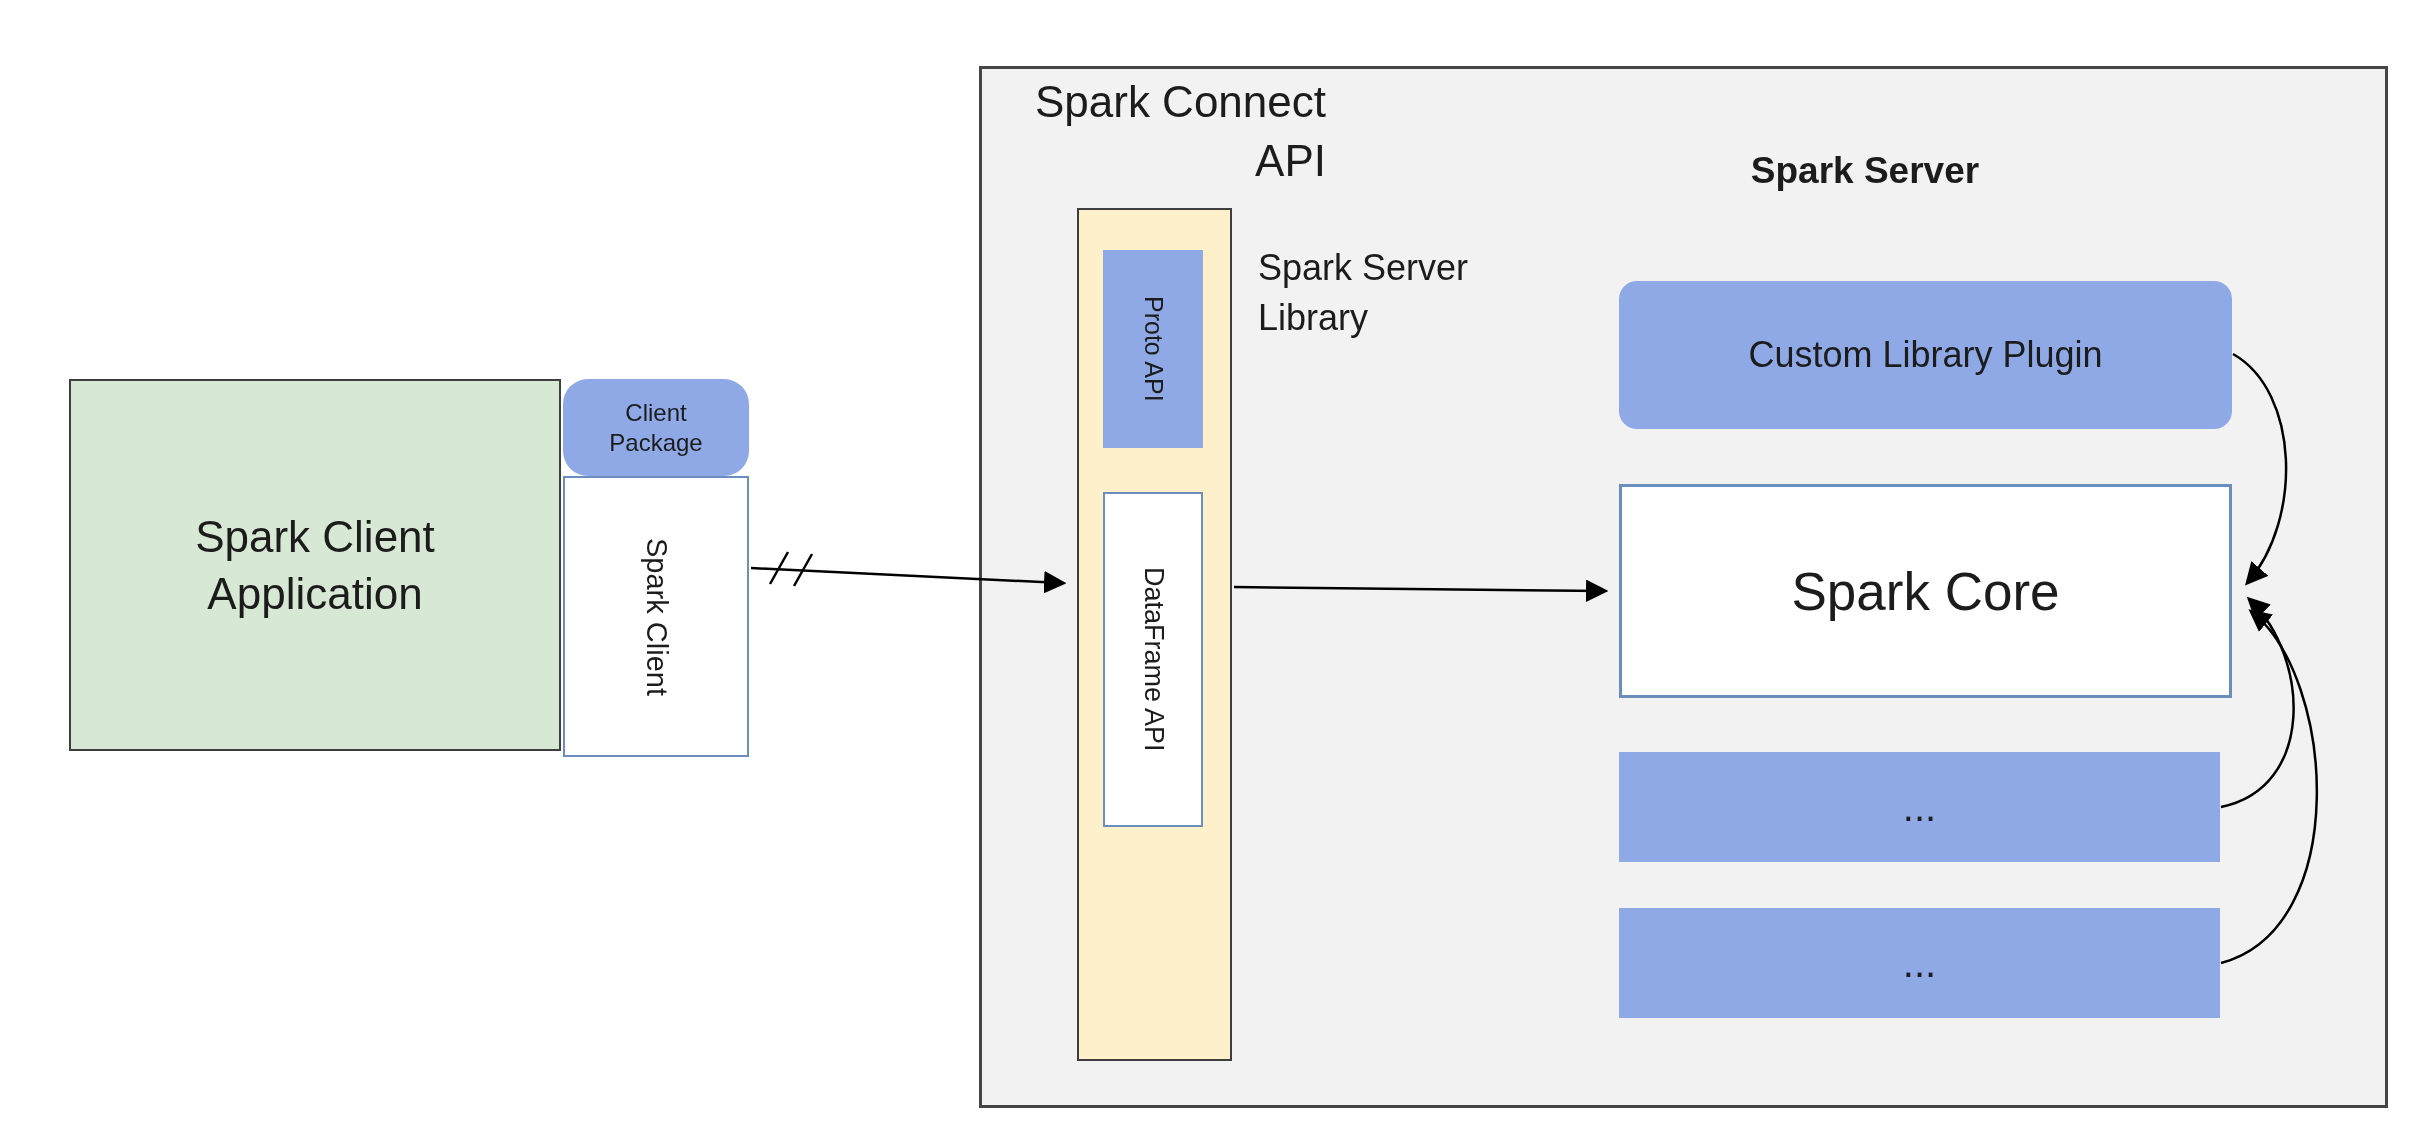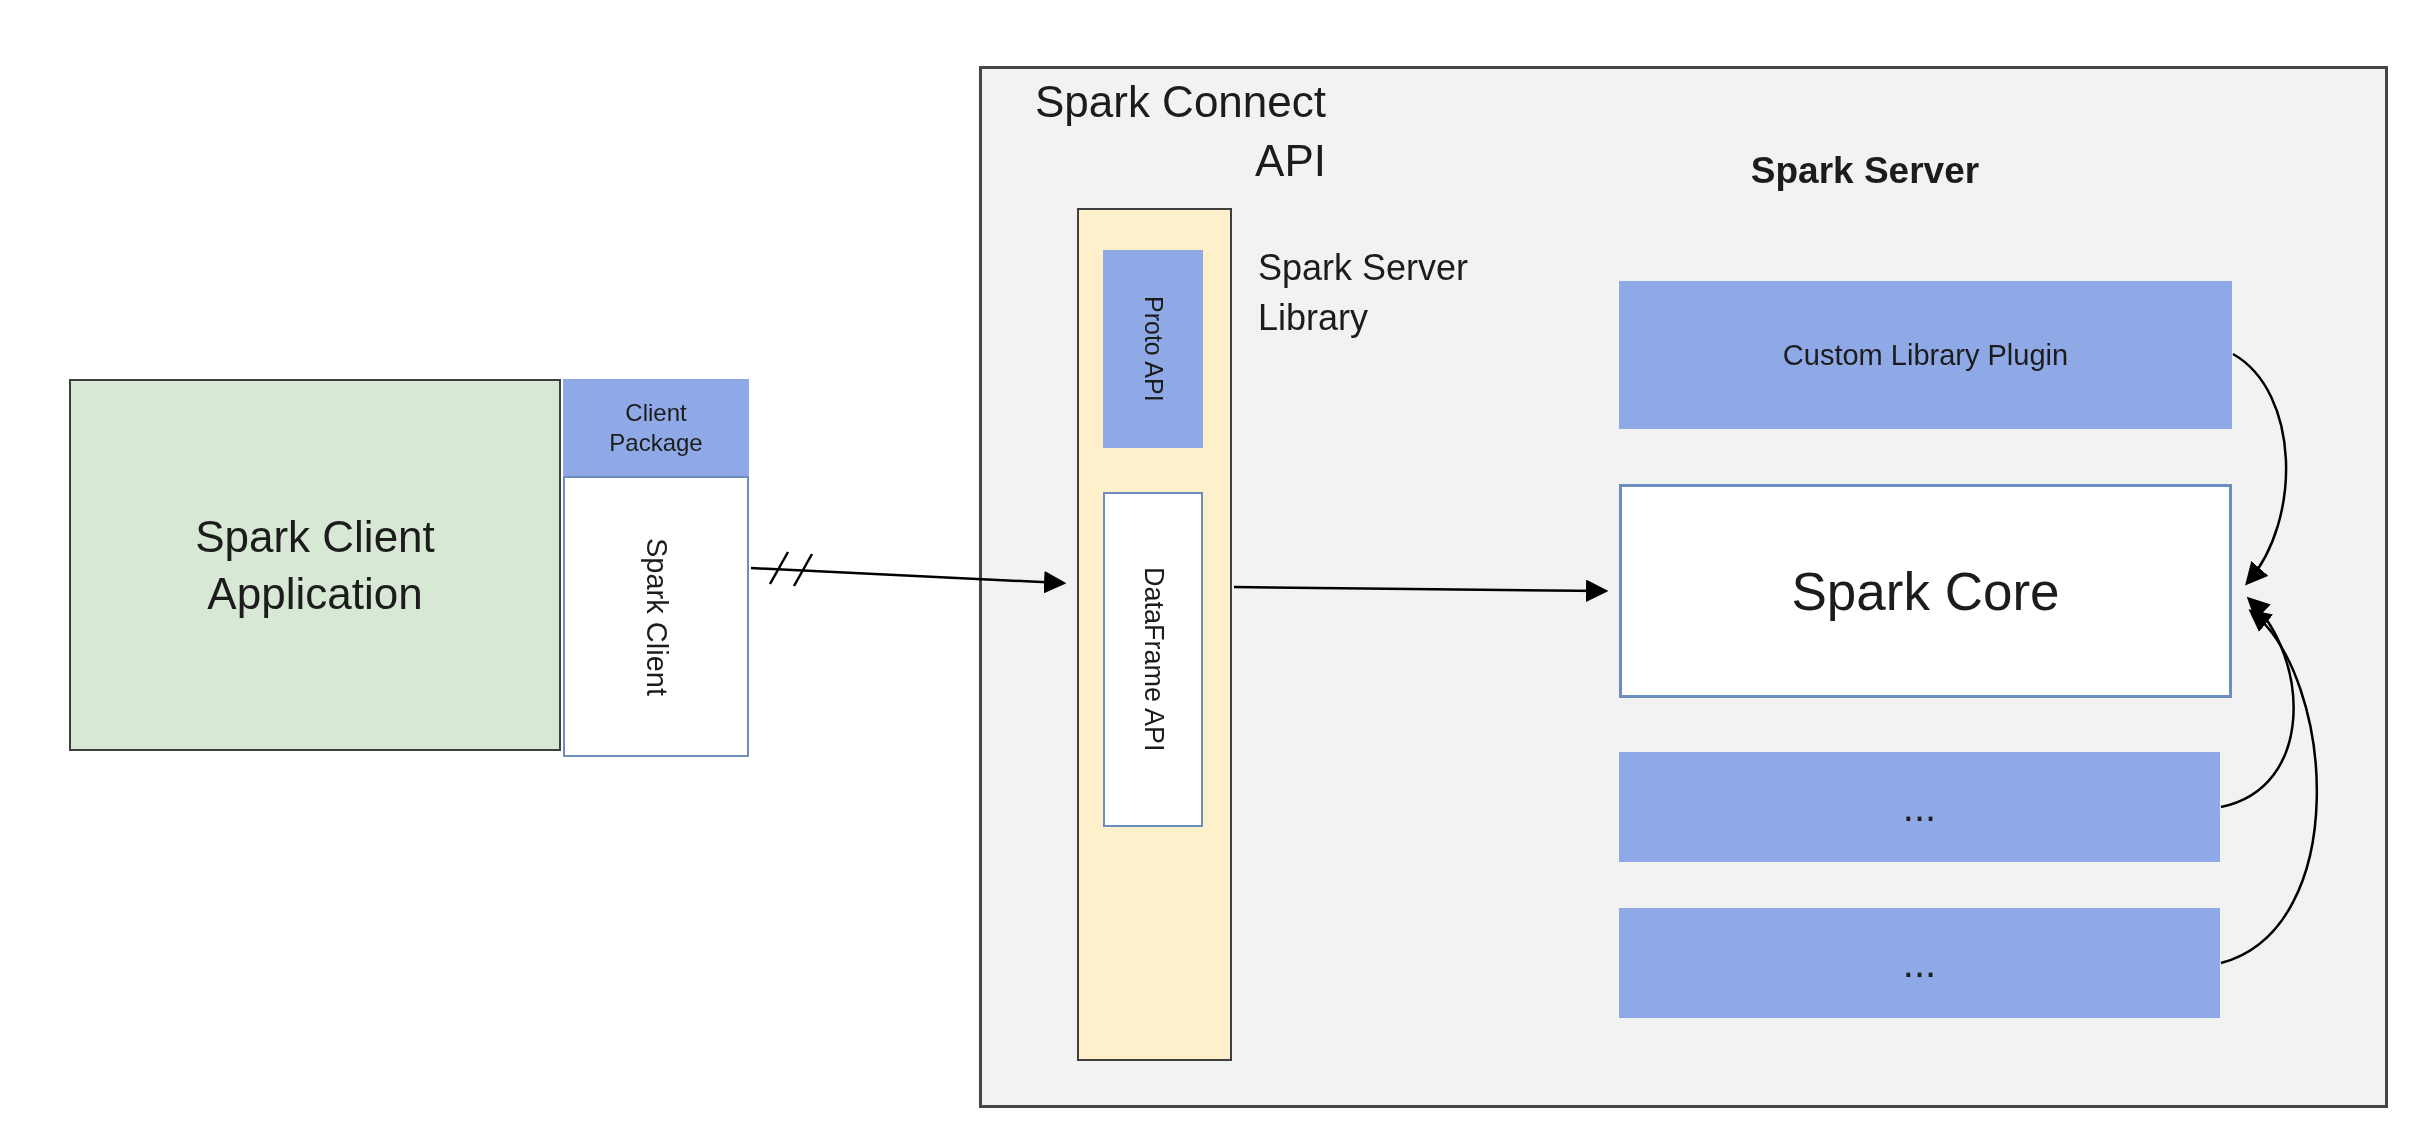--- a/index.html
+++ b/index.html
@@ -18,39 +18,39 @@
     width:2435px;height:1135px;position:relative;background:#ffffff;
     font-family:"Liberation Sans","DejaVu Sans",sans-serif;color:var(--text);
     overflow:hidden;
   }
   .box{position:absolute;box-sizing:border-box;display:flex;align-items:center;justify-content:center;text-align:center;}
   .label{position:absolute;box-sizing:border-box;}
 
   
   .client-app{left:69px;top:379px;width:492px;height:372px;background:var(--green-fill);border:2px solid var(--dark-border);font-size:44px;line-height:1.3;}
   .client-app span{display:block;max-width:400px;}
-  .client-package{left:563px;top:379px;width:186px;height:97px;background:var(--blue-fill);font-size:24px;line-height:1.25;}
+  .client-package{left:563px;top:379px;width:186px;height:97px;background:var(--blue-fill);font-size:24px;line-height:1.25;border-radius:25px;}
   .client-package span{display:block;max-width:130px;}
   .spark-client{left:563px;top:476px;width:186px;height:281px;background:#ffffff;border:2px solid var(--blue-border);font-size:29px;}
 
   
   .vtext{writing-mode:vertical-rl;text-orientation:mixed;white-space:nowrap;}
 
   
   .server-container{left:979px;top:66px;width:1409px;height:1042px;background:var(--gray-fill);border:3px solid #454545;}
 
   .connect-api-title{left:1006px;top:72px;width:320px;text-align:right;font-size:44px;line-height:1.35;}
   .server-title{left:1640px;top:103px;width:450px;text-align:center;font-size:37px;font-weight:bold;line-height:1.3;margin-top:44px;}
   .server-library-label{left:1258px;top:243px;width:270px;text-align:left;font-size:36px;line-height:1.4;}
 
   .connect-column{left:1077px;top:208px;width:155px;height:853px;background:var(--yellow-fill);border:2px solid var(--dark-border);}
   .proto-api{left:1103px;top:250px;width:100px;height:198px;background:var(--blue-fill);font-size:25px;}
   .dataframe-api{left:1103px;top:492px;width:100px;height:335px;background:#ffffff;border:2px solid var(--blue-border);font-size:27px;}
 
-  .plugin{left:1619px;top:281px;width:613px;height:148px;background:var(--blue-fill);font-size:29px;}
+  .plugin{left:1619px;top:281px;width:613px;height:148px;background:var(--blue-fill);font-size:36px;border-radius:18px;}
   .spark-core{left:1619px;top:484px;width:613px;height:214px;background:#ffffff;border:3px solid var(--blue-border);font-size:53px;}
   .more-1{left:1619px;top:752px;width:601px;height:110px;background:var(--blue-fill);font-size:40px;}
   .more-2{left:1619px;top:908px;width:601px;height:110px;background:var(--blue-fill);font-size:40px;}
 
   .arrows{position:absolute;left:0;top:0;width:2435px;height:1135px;pointer-events:none;}
   .arrows path{stroke:var(--arrow,#000);stroke-width:2.5;fill:none;}
   .arrows .head{fill:var(--arrow,#000);stroke:none;}
 </style>
 </head>
 <body>

